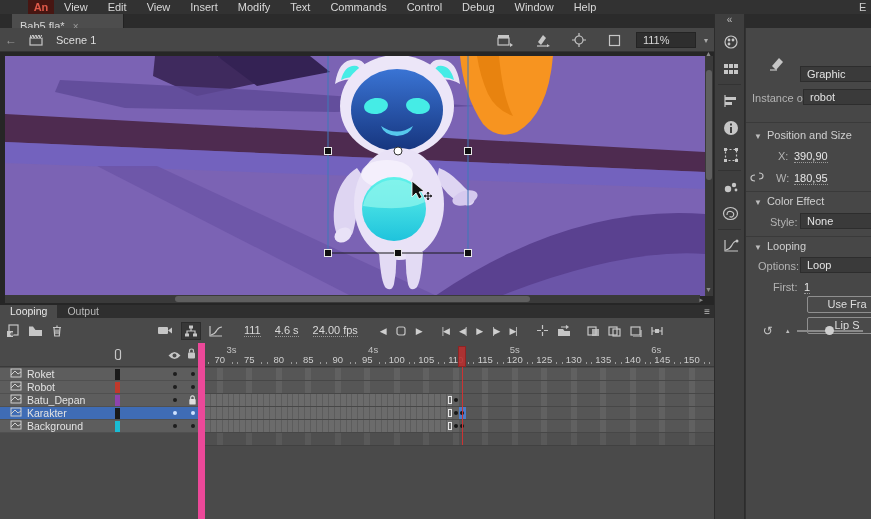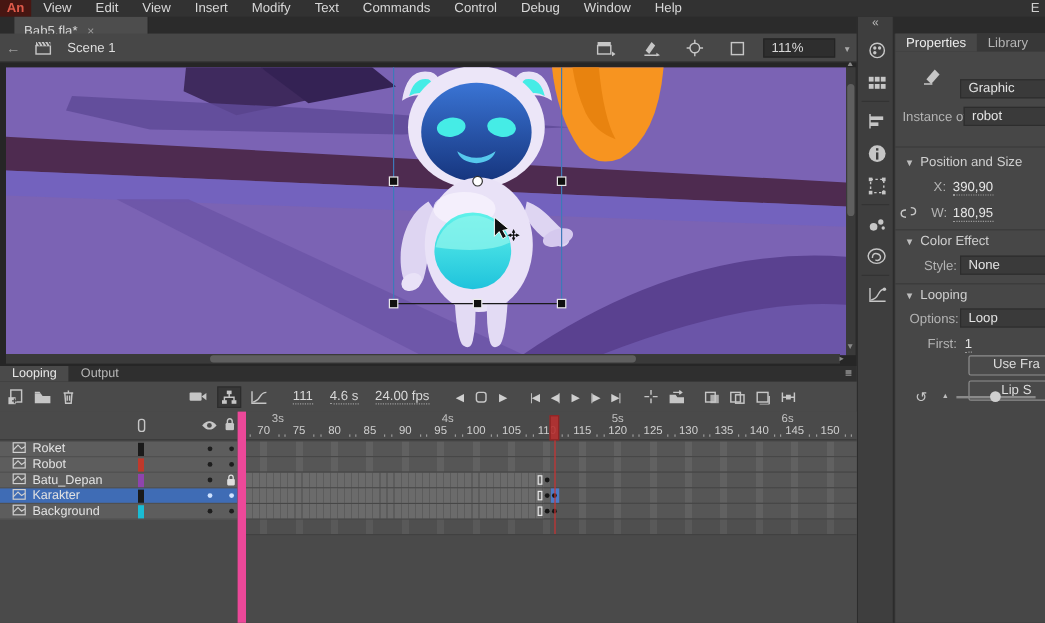--- a/index.html
+++ b/index.html
@@ -1,21 +1,21 @@
 <!DOCTYPE html>
 <html><head>
 <meta charset="utf-8">
 <style>
   * { margin:0; padding:0; box-sizing:border-box; }
   html,body { width:871px; height:519px; overflow:hidden; background:#323232;
     font-family:"Liberation Sans", sans-serif; font-size:11px; color:#d6d6d6;
     -webkit-font-smoothing:antialiased; }
   .abs { position:absolute; }
   
-  #menubar { position:absolute; left:0; top:0; width:871px; height:14px; background:#323232; display:flex; align-items:center; }
+  #menubar { position:absolute; left:0; top:0; width:871px; height:14px; background:#323232; display:flex; align-items:center;padding-left:28px; }
   #an-logo { width:26px; height:14px; background:#471612; color:#e05a4a; font-weight:bold; font-size:11px; display:flex; align-items:center; justify-content:center; }
   .menu-item { padding:0 10px; height:14px; line-height:14px; color:#d8d8d8; cursor:default; }
   #workspace-label { position:absolute; right:0; top:0; width:12px; height:14px; line-height:14px; overflow:hidden; color:#cfcfcf; }
   
   #tabbar { position:absolute; left:0; top:14px; width:871px; height:14px; background:#2b2b2b; }
   #doc-tab { position:absolute; left:12px; top:0; width:112px; height:14px; background:#4d4d4d; display:flex; align-items:flex-end; padding:18px 8px; gap:8px; border-right:1px solid #222; }
   #doc-tab .close { color:#9c9c9c; font-size:10px; }
   
   #editbar { position:absolute; left:0; top:28px; width:714px; height:24px; background:#474747; display:flex; align-items:center; border-bottom:1px solid #333; }
   #back-btn { width:22px; text-align:center; color:#9a9a9a; font-size:12px; }
@@ -324,24 +324,20 @@
   <div class="dock-ico">
     <svg width="16" height="14" viewBox="0 0 16 14">
         <path class="ln" d="M2 1 V12 H15"></path>
         <path class="ln" d="M3 11 Q 7 10 9 6 Q 11 2 14 2"></path>
         <circle class="fl" cx="14" cy="2" r="1.5"></circle>
       </svg>
   </div>
 </div>
 
 <div id="props">
-  <div id="props-tabs">
-    <div class="ptab active">Properties</div>
-    <div class="ptab inactive">Library</div>
-  </div>
   <span class="abs" style="left:22px; top:28px;">
     <svg width="18" height="16" viewBox="0 0 18 16">
         <path class="fl" d="M4 10 L11 2 L15 6 L8 14 Z"></path>
         <path class="ln" d="M2 14 L9 14"></path>
       </svg>
   </span>
   <div class="pfield" style="left:54px; top:38px; width:75px;">Graphic</div>
   <span class="plabel abs" style="left:6px; top:64px;">Instance of:</span>
   <div class="pfield" style="left:57px; top:61px; width:72px;">robot</div>
   <div class="pdivider" style="top:94px;"></div>

